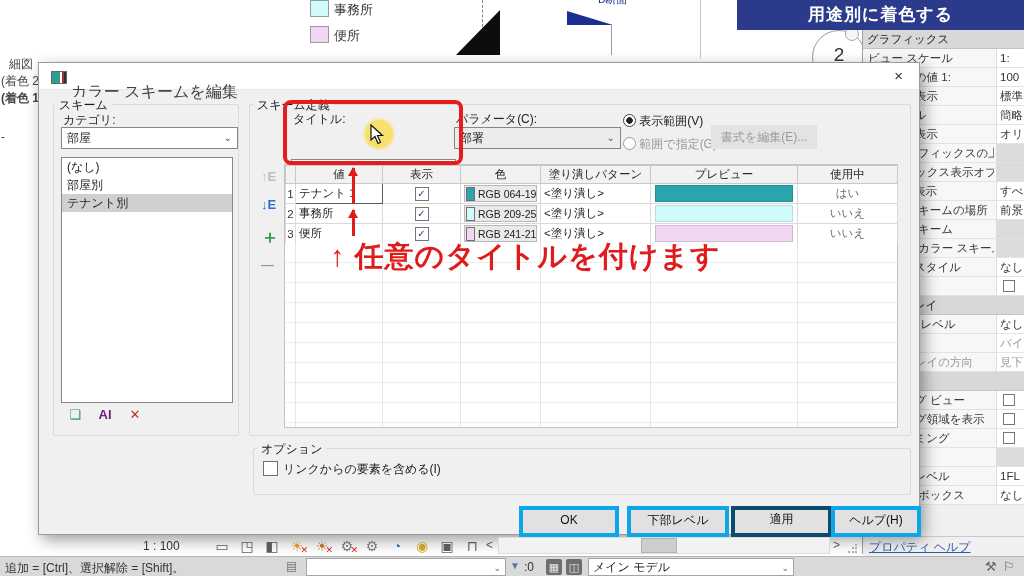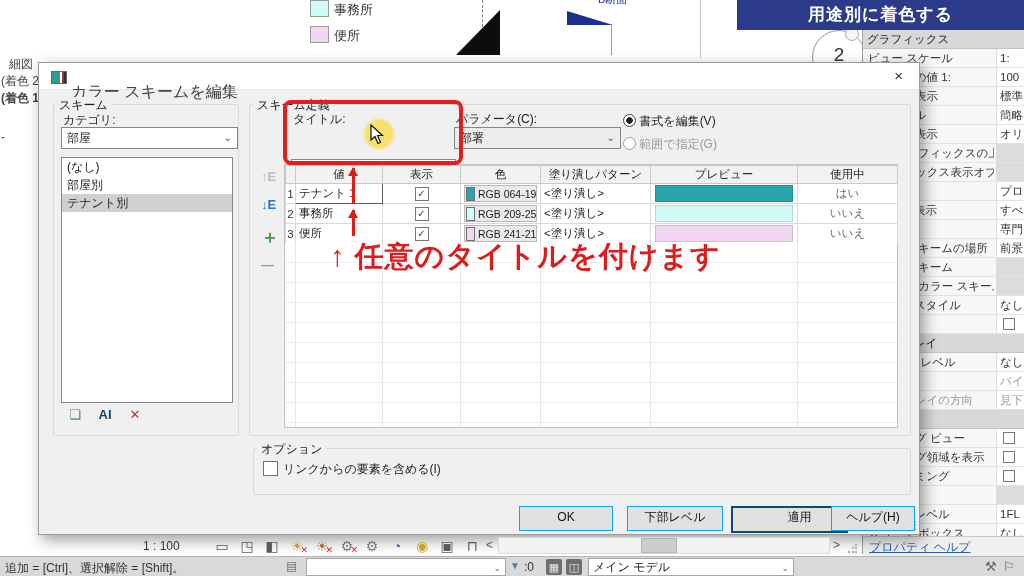--- a/index.html
+++ b/index.html
@@ -58,23 +58,23 @@
   .chkbox{width:12px;height:12px;border:1px solid #767676;background:#fff;margin:0 auto;
           font-size:10px;line-height:11px;text-align:center;color:#1f3f8f;}
   .colorbtn{background:#eaeaea;border:1px solid #b9b9b9;height:15px;margin:1px 0;display:flex;align-items:center;}
   .colorbtn .chip{width:7px;height:12px;border:1px solid #707070;margin:0 3px 0 1px;flex:none;}
   .colorbtn .rgb{font-size:10.5px;white-space:nowrap;overflow:hidden;}
   .prevblk{height:15px;margin:1px 1px;border:1px solid rgba(0,0,0,.12);}
   .inuse{color:#666;text-align:center;}
   .grid-ext{background:repeating-linear-gradient(#fff 0 19px,#ededed 19px 20px);}
   .vline{position:absolute;top:0;bottom:0;width:1px;background:#e7e7e7;}
   .toolico{position:absolute;font-weight:bold;font-size:13px;}
-  .win-btn{position:absolute;height:23px;background:#e1e1e1;border:1px solid #0ea5e9;
+  .win-btn{position:absolute;height:23px;background:#e1e1e1;border:4px solid #0ea5e9;
            text-align:center;line-height:21px;font-size:12px;color:#111;}
-  .win-btn.default{border:2px solid #0c4a6e;line-height:19px;padding-left:20px;}
+  .win-btn.default{border:4px solid #0c4a6e;line-height:19px;}
   .checkbox13{width:13px;height:13px;border:1px solid #707070;background:#fff;}
   .grip{width:10px;height:10px;background:
         radial-gradient(circle at 2px 8px,#b0b0b0 1.2px,transparent 1.6px),
         radial-gradient(circle at 6px 8px,#b0b0b0 1.2px,transparent 1.6px),
         radial-gradient(circle at 6px 4px,#b0b0b0 1.2px,transparent 1.6px),
         radial-gradient(circle at 9px 8px,#b0b0b0 1.2px,transparent 1.6px),
         radial-gradient(circle at 9px 4px,#b0b0b0 1.2px,transparent 1.6px),
         radial-gradient(circle at 9px 1px,#b0b0b0 1.2px,transparent 1.6px);}
 
   
@@ -162,30 +162,22 @@
         </div>
         <div class="p-row">
           <span class="lb">表示/グラフィックスの上...</span>
           <span class="vl btn"></span>
         </div>
         <div class="p-row">
           <span class="lb">グラフィックス表示オプシ...</span>
           <span class="vl btn"></span>
         </div>
         <div class="p-row">
-          <span class="lb">向き</span>
-          <span class="vl">プロ</span>
-        </div>
-        <div class="p-row">
           <span class="lb">壁結合部表示</span>
           <span class="vl">すべ</span>
-        </div>
-        <div class="p-row">
-          <span class="lb">色の表示</span>
-          <span class="vl">専門</span>
         </div>
         <div class="p-row">
           <span class="lb">カラー スキームの場所</span>
           <span class="vl">前景</span>
         </div>
         <div class="p-row">
           <span class="lb">カラー スキーム</span>
           <span class="vl btn"></span>
         </div>
         <div class="p-row">
@@ -258,47 +250,50 @@
       <span>部屋</span>
       <span class="chev">⌄</span>
     </div>
     <div class="abs listbox" style="left:22px;top:94px;width:170px;height:244px;">
         <div class="list-item">(なし)</div>
         <div class="list-item">部屋別</div>
         <div class="list-item sel">テナント別</div>
       </div>
     <div class="abs" style="left:24px;top:344px;width:150px;height:22px;">
         <span style="position: absolute; left: 0px; top: 0px; width: 24px; height: 20px; text-align: center; font-weight: bold; font-size: 13px; color: rgb(46, 143, 134);">❏</span>
-        <span style="position: absolute; left: 30px; top: 0px; width: 24px; height: 20px; text-align: center; font-weight: bold; font-size: 13px; color: #0c4a6e;">AI</span>
+        <span style="position: absolute; left: 30px; top: 0px; width: 24px; height: 20px; text-align: center; font-weight: bold; font-size: 13px; color: #701a75;">AI</span>
         <span style="position: absolute; left: 60px; top: 0px; width: 24px; height: 20px; text-align: center; font-weight: bold; font-size: 13px; color: rgb(194, 48, 48);">✕</span>
       </div>
 
     <div class="abs grp" style="left:210px;top:41px;width:660px;height:330px;"></div>
     <div class="grp-lb abs" style="left:214px;top:34px;">スキーム定義</div>
 
     <div class="abs" style="left:254px;top:48px;">タイトル:</div>
     <div class="abs combo" style="left:252px;top:64px;width:158px;height:20px;margin-top:32px;">
       <span>部署別 凡例</span>
     </div>
 
     <div class="abs" style="left:417px;top:48px;">パラメータ(C):</div>
     <div class="abs combo gray" style="left:415px;top:64px;width:160px;height:20px;">
       <span>部署</span>
       <span class="chev">⌄</span>
     </div>
 
     <div class="abs" style="left:584px;top:50px;white-space:nowrap;">
       <span style="display:inline-block;width:11px;height:11px;border:1px solid #444;border-radius:50%;background:radial-gradient(circle,#222 0 3px,#fff 3.5px);vertical-align:-2px;"></span>
-      <span>書式を編集(V)</span>
+      <span>表示範囲(V)</span>
     </div>
     <div class="abs" style="left:584px;top:73px;white-space:nowrap;color:#9a9a9a;">
       <span style="display:inline-block;width:11px;height:11px;border:1px solid #9a9a9a;border-radius:50%;background:#fff;vertical-align:-2px;"></span>
       <span>範囲で指定(G)</span>
     </div>
 
+    <div class="abs" style="left:672px;top:62px;width:106px;height:24px;background:#e3e3e3;color:#9b9b9b;text-align:center;line-height:24px;">
+      <span>書式を編集(E)...</span>
+    </div>
 
     <div></div>
 
     <div class="abs" style="left:245px;top:101px;width:612px;height:262px;border:1px solid #c2c2c2;background:#fff;">
       <table class="tb" style="width:612px;">
         <colgroup>
             <col style="width:10px">
             <col style="width:87px">
             <col style="width:78px">
             <col style="width:80px">

